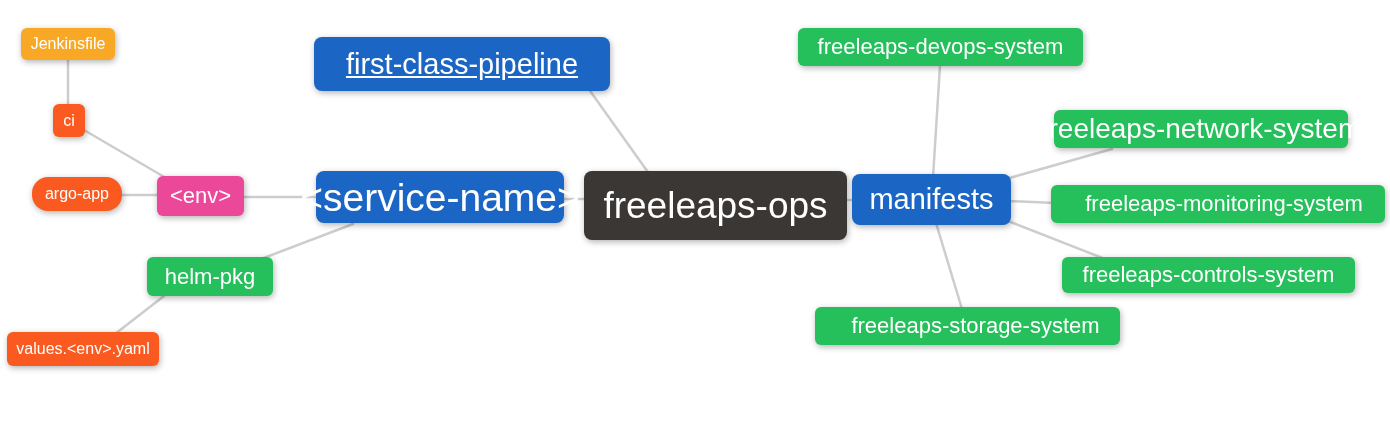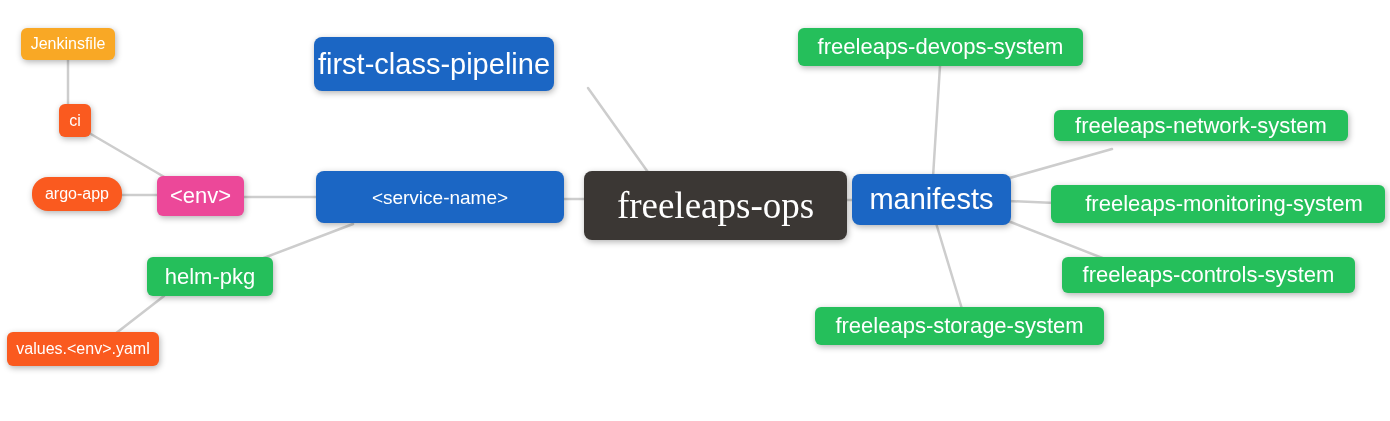--- a/index.html
+++ b/index.html
@@ -23,34 +23,34 @@
     cursor:pointer;
     user-select:none;
   }
   .c-orange{background:#f9a825;}
   .c-red{background:#fa5a1f;}
   .c-green{background:#25bf5b;}
   .c-blue{background:#1b66c4;border-radius:8px;}
   .c-dark{background:#3b3734;border-radius:8px;}
 
   #node-jenkinsfile            {left:21px;  top:28px;  width:94px;  height:32px; font-size:16px;}
-  #node-ci                     {left:53px;  top:104px; width:32px;  height:33px; font-size:16px;margin-left:6px;}
+  #node-ci                     {left:53px;  top:104px; width:32px;  height:33px; font-size:16px;}
   #node-argo-app               {left:32px;  top:177px; width:90px;  height:34px; font-size:16px;}
   #node-env                    {left:157px; top:176px; width:87px;  height:40px; font-size:22px;}
   #node-helm-pkg               {left:147px; top:257px; width:126px; height:39px; font-size:22px;}
   #node-values-env-yaml        {left:7px;   top:332px; width:152px; height:34px; font-size:16px;}
-  #node-first-class-pipeline   {left:314px; top:37px;  width:240px; height:54px; font-size:29px;}
-  #node-service-name           {left:316px; top:171px; width:248px; height:52px; font-size:19px;}
-  #node-freeleaps-ops          {left:584px; top:171px; width:263px; height:69px; font-size:37px;font-family:Liberation Serif, serif;}
+  #node-first-class-pipeline   {left:314px; top:37px;  width:296px; height:54px; font-size:29px;text-decoration:underline;}
+  #node-service-name           {left:316px; top:171px; width:248px; height:52px; font-size:39px;}
+  #node-freeleaps-ops          {left:584px; top:171px; width:263px; height:69px; font-size:37px;}
   #node-manifests              {left:852px; top:174px; width:159px; height:51px; font-size:29px;}
   #node-freeleaps-devops-system    {left:798px;  top:28px;  width:285px; height:38px; font-size:22px;}
-  #node-freeleaps-network-system   {left:1054px; top:110px; width:294px; height:31px; font-size:22px;}
+  #node-freeleaps-network-system   {left:1054px; top:110px; width:294px; height:38px; font-size:28px;}
   #node-freeleaps-monitoring-system{left:1051px; top:185px; width:322px; height:38px; font-size:22px;}
   #node-freeleaps-controls-system  {left:1062px; top:257px; width:293px; height:36px; font-size:22px;}
-  #node-freeleaps-storage-system   {left:815px;  top:307px; width:289px; height:38px; font-size:22px;}
+  #node-freeleaps-storage-system   {left:815px;  top:307px; width:289px; height:38px; font-size:22px;padding-left:16px;}
 </style>
 </head>
 <body>
 
 <div class="canvas">
 
   <svg class="edge-layer" width="1390" height="421" viewBox="0 0 1390 421">
     <line x1="68" y1="60" x2="68" y2="106" stroke="#cdcdcd"></line>
     <line x1="84" y1="130" x2="166" y2="178" stroke="#cdcdcd"></line>
     <line x1="120" y1="195" x2="160" y2="195" stroke="#cdcdcd"></line>

